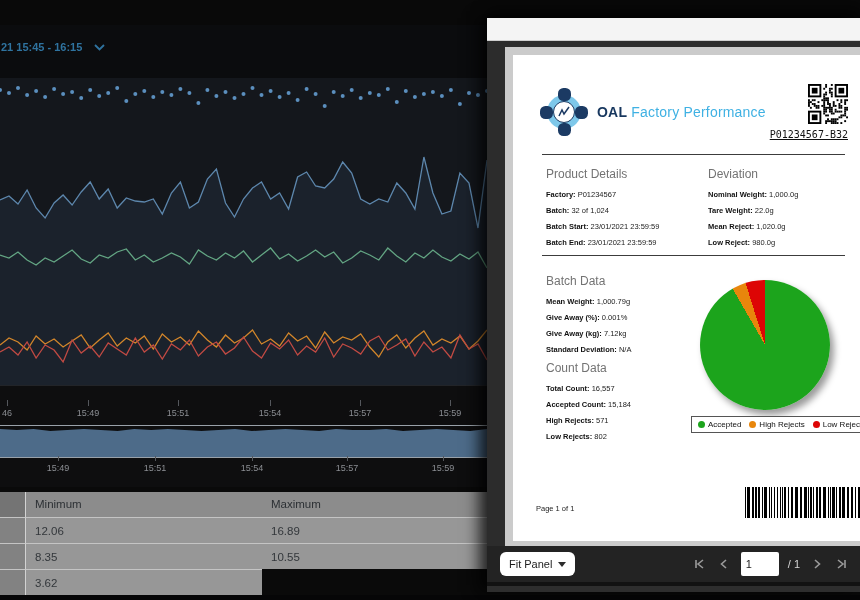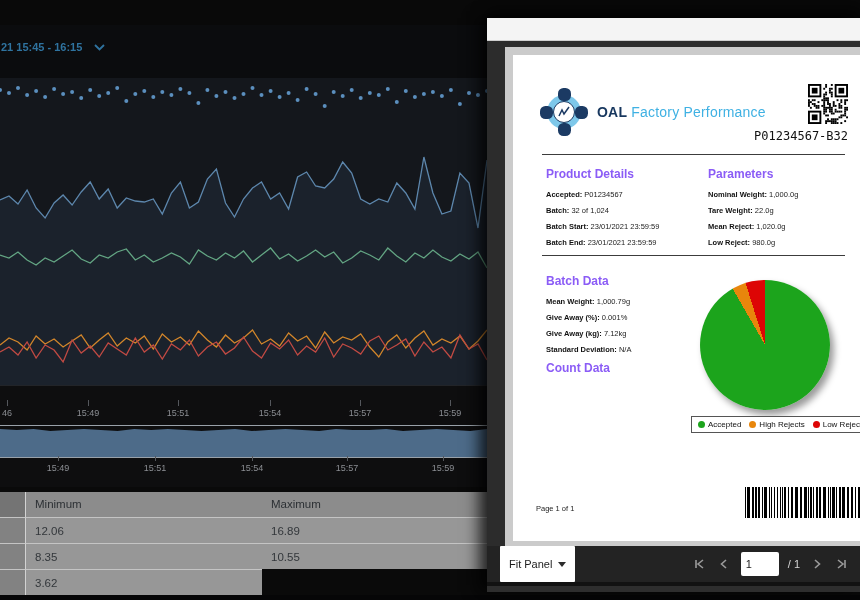--- a/index.html
+++ b/index.html
@@ -48,41 +48,41 @@
   .logo-mark .lobe { position:absolute; width:13px; height:13px; border-radius:42%; background:#1b3a63; }
   .logo-mark .n { left:17.5px; top:0; }  .logo-mark .s { left:17.5px; bottom:0; }
   .logo-mark .w { left:0; top:17.5px; }  .logo-mark .e { right:0; top:17.5px; }
   .logo-mark .core { position:absolute; left:13px; top:13px; width:22px; height:22px; border-radius:50%;
                      background:#fff; border:1.6px solid #1b3a63; display:flex; align-items:center; justify-content:center; }
   .brand { font-size:14px; letter-spacing:0.2px; }
   .brand b { color:#17375e; font-weight:bold; }
   .brand span { color:#3fb1e3; }
   .rp-qr { position:absolute; right:45px; top:29px; width:40px; text-align:center; }
   .qr-label { position:absolute; right:45px; top:74px; font-family:"DejaVu Sans Mono", monospace;
-              font-size:12px; color:#111; }
+              font-size:10px; color:#111;text-decoration:underline; }
   .divider { position:absolute; left:29px; width:303px; height:0; border-top:1.5px solid #3c3c3c; }
-  .sec-title { font-size:12px; font-weight:bold; color:#8b5cf6; margin-bottom:6px; }
+  .sec-title { font-size:12px; font-weight:normal; color:#737373; margin-bottom:6px; }
   .fld { font-size:7.5px; line-height:16px; color:#1b1b1b; white-space:nowrap; }
   .fld b { color:#111; }
   .col-left  { position:absolute; left:33px; }
   .col-right { position:absolute; left:195px; }
   .pie { position:absolute; left:187px; top:225px; width:130px; height:130px; border-radius:50%;
          box-shadow:4px 5px 7px rgba(0,0,0,0.40); }
   .pie-legend { position:absolute; left:178px; top:361px; background:#fff; border:1px solid #555;
                 display:flex; align-items:center; gap:8px; padding:3px 6px; }
   .leg-item { display:flex; align-items:center; gap:3px; font-size:8px; color:#111; white-space:nowrap; }
   .leg-dot { width:7px; height:7px; border-radius:50%; }
   .rp-footer-page { position:absolute; left:23px; top:449px; font-size:7.5px; color:#222; }
   .rp-barcode { position:absolute; left:232px; top:432px; }
 
   
   .pv-toolbar { position:absolute; left:0; bottom:0; right:0; height:36px; background:#232323;
                 display:flex; align-items:center; padding:0 10px 0 13px; }
-  .fit-btn { background:#fff; color:#1d1d1d; font-size:11px; border:none; border-radius:1px;
-             height:36px; padding:0 9px; display:flex; align-items:center; gap:6px; cursor:pointer; }
+  .fit-btn { background:#fff; color:#1d1d1d; font-size:11px; border:none; border-radius:6px;
+             height:24px; padding:0 9px; display:flex; align-items:center; gap:6px; cursor:pointer; }
   .fit-caret { width:0; height:0; border-left:4px solid transparent; border-right:4px solid transparent;
                border-top:5px solid #2b2b2b; }
   .pv-nav { margin-left:auto; display:flex; align-items:center; gap:9px; }
   .nav-btn { width:16px; height:16px; display:flex; align-items:center; justify-content:center;
              background:none; border:none; cursor:pointer; padding:0; }
   .page-input { width:38px; height:24px; border:none; border-radius:2px; font-size:11px;
                 padding:0 5px; color:#222; background:#fff; font-family:"Liberation Sans", sans-serif; }
   .page-total { color:#d6d6d6; font-size:11px; }
   .modal-bottom-strip { height:10px; background:#2e2e2e; border-top:4px solid #121212; }
 </style>
@@ -369,28 +369,28 @@
                 <rect x="32.38095238095238" y="38.095238095238095" width="1.9047619047619047" height="1.9047619047619047" fill="#000"></rect>
               </svg>
           </div>
           <div class="qr-label">P01234567-B32</div>
 
           <div class="divider" style="top:99px"></div>
 
           <div class="col-left" style="top:112px">
             <div class="sec-title">Product Details</div>
             <div id="pd-fields">
-                <div class="fld"><b>Accepted:</b> P01234567</div>
+                <div class="fld"><b>Factory:</b> P01234567</div>
                 <div class="fld"><b>Batch:</b> 32 of 1,024</div>
                 <div class="fld"><b>Batch Start:</b> 23/01/2021 23:59:59</div>
                 <div class="fld"><b>Batch End:</b> 23/01/2021 23:59:59</div>
               </div>
           </div>
           <div class="col-right" style="top:112px">
-            <div class="sec-title">Parameters</div>
+            <div class="sec-title">Deviation</div>
             <div id="pm-fields">
                 <div class="fld"><b>Nominal Weight:</b> 1,000.0g</div>
                 <div class="fld"><b>Tare Weight:</b> 22.0g</div>
                 <div class="fld"><b>Mean Reject:</b> 1,020.0g</div>
                 <div class="fld"><b>Low Reject:</b> 980.0g</div>
               </div>
           </div>
 
           <div class="divider" style="top:200px"></div>
 
@@ -398,20 +398,26 @@
             <div class="sec-title">Batch Data</div>
             <div id="bd-fields">
                 <div class="fld"><b>Mean Weight:</b> 1,000.79g</div>
                 <div class="fld"><b>Give Away (%):</b> 0.001%</div>
                 <div class="fld"><b>Give Away (kg):</b> 7.12kg</div>
                 <div class="fld"><b>Standard Deviation:</b> N/A</div>
               </div>
           </div>
           <div class="col-left" style="top:306px">
             <div class="sec-title">Count Data</div>
+            <div id="cd-fields">
+                <div class="fld"><b>Total Count:</b> 16,557</div>
+                <div class="fld"><b>Accepted Count:</b> 15,184</div>
+                <div class="fld"><b>High Rejects:</b> 571</div>
+                <div class="fld"><b>Low Rejects:</b> 802</div>
+              </div>
           </div>
 
           <div class="pie" id="pie" style="background: conic-gradient(rgb(28, 164, 28) 0deg, rgb(28, 164, 28) 330.15deg, rgb(232, 134, 12) 330.15deg, rgb(232, 134, 12) 342.56deg, rgb(221, 5, 5) 342.56deg, rgb(221, 5, 5) 360deg);"></div>
           <div class="pie-legend" id="pie-legend">
               <div class="leg-item">
                 <div class="leg-dot" style="background: rgb(28, 164, 28);"></div>
                 <span>Accepted</span>
               </div>
               <div class="leg-item">
                 <div class="leg-dot" style="background: rgb(232, 134, 12);"></div>

